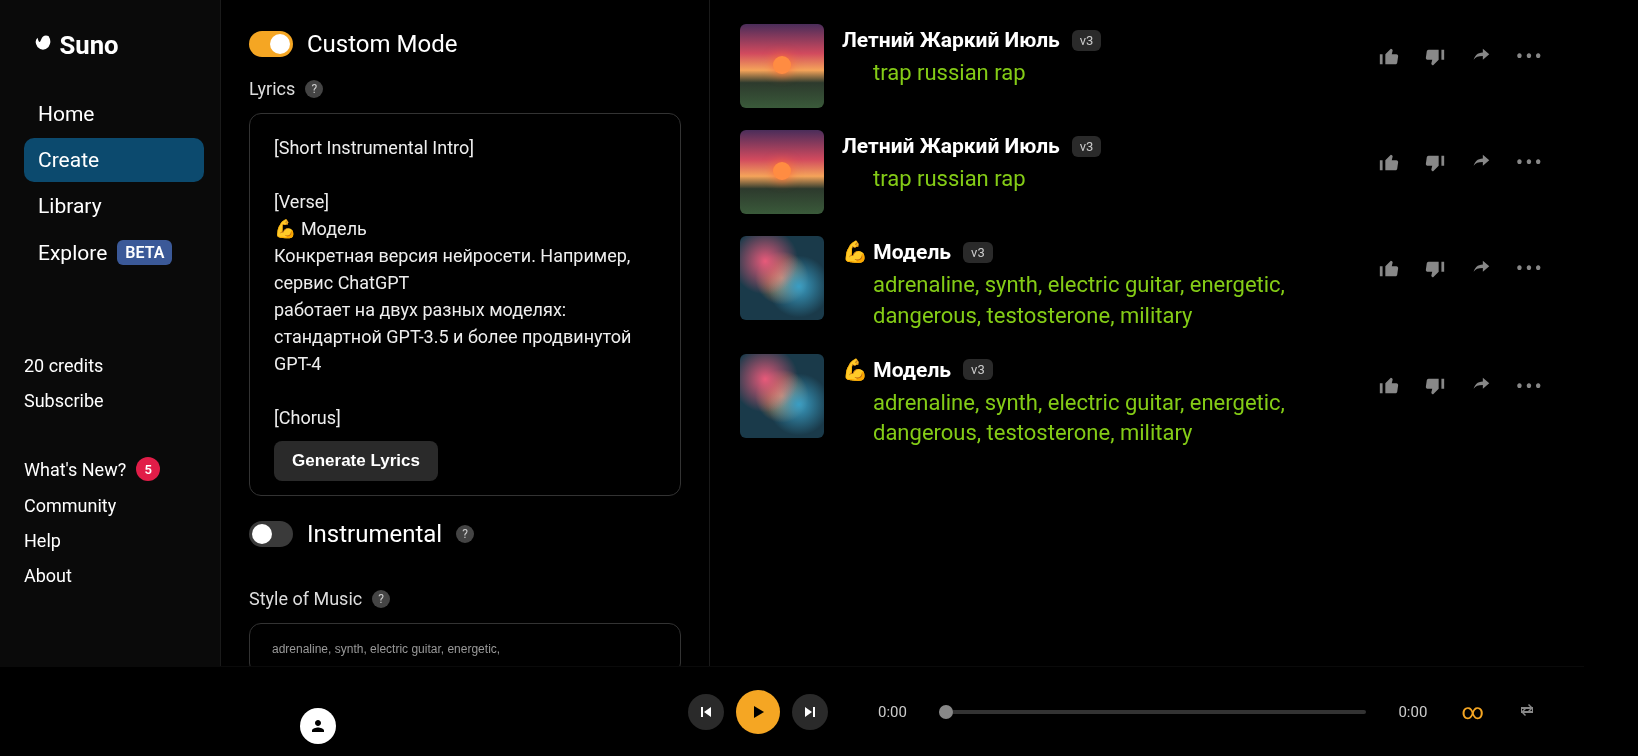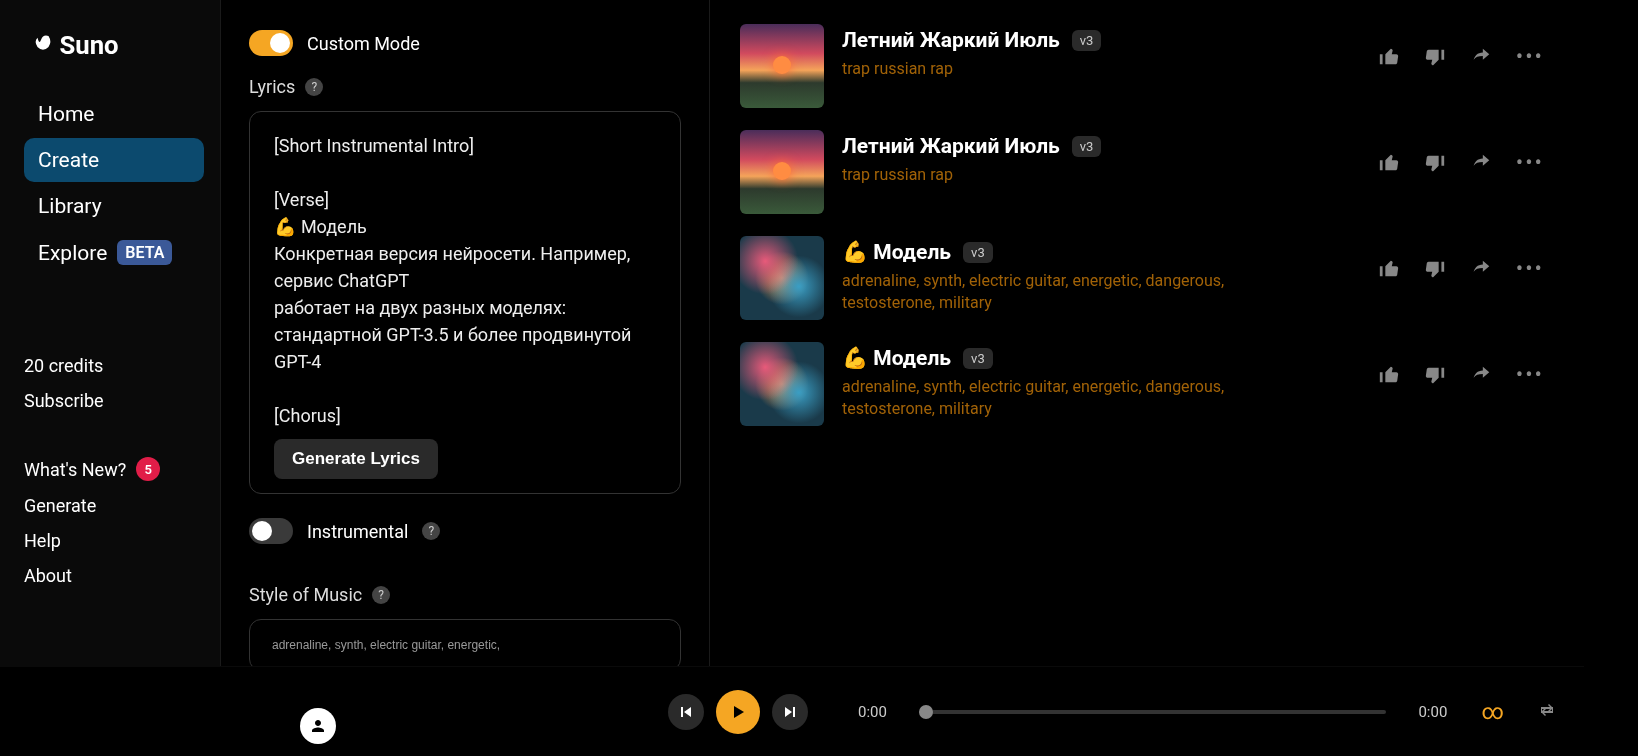--- a/index.html
+++ b/index.html
@@ -22,47 +22,47 @@
 
 
 .editor { width: 490px; background: #000; border-left: 1px solid #1a1a1a; border-right: 1px solid #1a1a1a; padding: 30px 28px 0 28px; overflow-y: auto; }
 .row { display: flex; align-items: center; gap: 14px; margin-bottom: 20px; }
 .toggle { width: 44px; height: 26px; border-radius: 13px; position: relative; cursor: pointer; flex-shrink:0; }
 .toggle.on { background: #f5a623; }
 .toggle.off { background: #3a3a3a; }
 .toggle-knob { width: 20px; height: 20px; background: #fff; border-radius: 50%; position: absolute; top: 3px; transition: left .15s; }
 .toggle.on .toggle-knob { left: 21px; }
 .toggle.off .toggle-knob { left: 3px; }
-.mode-label { font-size: 18px; }
+.mode-label { font-size: 24px; }
 .section-label { font-size: 18px; color: #ddd; display: flex; align-items: center; gap: 10px; margin-bottom: 14px; }
 .help-icon { width: 18px; height: 18px; border-radius: 50%; background: #444; color: #ccc; font-size: 12px; display: inline-flex; align-items: center; justify-content: center; cursor: pointer; }
 .lyrics-box { border: 1px solid #333; border-radius: 12px; padding: 20px 24px 14px 24px; margin-bottom: 24px; position: relative; }
 .lyrics-text { font-size: 18px; line-height: 1.5; color: #eee; white-space: pre-wrap; min-height: 250px; outline:none; }
 .gen-lyrics { background: #2a2a2a; border: none; color: #fff; font-size: 17px; font-weight: 600; padding: 10px 18px; border-radius: 8px; cursor: pointer; margin-top: 10px; }
 .style-input { border: 1px solid #333; border-radius: 12px; padding: 18px 22px; font-size: 12px; color: #999; width: 100%; background: transparent; margin-top: 0; }
 
 
 .tracks { flex: 1; background: #000; padding: 24px 40px 0 30px; overflow-y: auto; }
 .track { display: flex; align-items: flex-start; gap: 18px; margin-bottom: 22px; }
 .thumb { width: 84px; height: 84px; border-radius: 6px; flex-shrink: 0; }
 .thumb.sunset { background: linear-gradient(to bottom, #4a2d5a 0%, #d14a5e 35%, #f5a45a 55%, #2d3a2d 70%, #3a5a3a 100%); position: relative; }
 .thumb.sunset::after { content:''; position:absolute; top:38%; left:50%; width:18px; height:18px; background:#ff8c42; border-radius:50%; transform:translateX(-50%); box-shadow:0 0 12px #ff6b35; }
 .thumb.abstract { background: radial-gradient(circle at 30% 30%, #e85a7a, transparent 40%), radial-gradient(circle at 70% 60%, #3a9ec4, transparent 40%), radial-gradient(circle at 50% 50%, #f5a45a, transparent 45%), #1a3a4a; }
 .track-info { flex: 1; padding-top: 4px; }
 .track-title-row { display: flex; align-items: center; gap: 12px; margin-bottom: 6px; }
 .track-title { font-size: 21px; font-weight: 700; }
 .version-badge { background: #2a2a2a; color: #ccc; font-size: 13px; padding: 3px 8px; border-radius: 6px; }
-.track-tags { font-size: 16px; color: #a16207; line-height: 1.4; max-width: 470px; }
+.track-tags { font-size: 22px; color: #84cc16; line-height: 1.4; max-width: 470px; margin-left: 31px; }
 .track-actions { display: flex; align-items: center; gap: 24px; padding-top: 20px; }
 .action-icon { color: #888; cursor: pointer; display:flex; align-items:center; }
 .action-icon svg { width: 22px; height: 22px; fill: #888; }
 .more-dots { font-size: 22px; letter-spacing: 2px; color:#888; cursor:pointer; }
 
 
-.player { height: 90px; background: #000; border-top: 1px solid #0a0a0a; display: flex; align-items: center; padding: 0 28px; gap: 20px; }
+.player { height: 90px; background: #000; border-top: 1px solid #0a0a0a; display: flex; align-items: center; padding: 0 48px; gap: 20px; }
 .player-spacer1 { flex: 0 0 620px; }
 .controls { display: flex; align-items: center; gap: 12px; }
 .ctrl-btn { width: 36px; height: 36px; border-radius: 50%; background: #2a2a2a; display: flex; align-items: center; justify-content: center; cursor: pointer; }
 .ctrl-btn.play { width: 44px; height: 44px; background: #f5a623; }
 .ctrl-btn svg { fill: #fff; }
 .ctrl-btn.play svg { fill: #000; }
 .time { font-size: 15px; color: #ccc; margin-left: 30px; }
 .progress { flex: 1; height: 4px; background: #333; border-radius: 2px; position: relative; margin: 0 12px; cursor:pointer; }
 .progress-thumb { width: 14px; height: 14px; background: #888; border-radius: 50%; position: absolute; left: 0; top: -5px; }
 .loop-icon { color: #f5a623; font-size: 22px; cursor: pointer; margin-left: 14px; }
@@ -97,21 +97,21 @@
         </div>
       </div>
       <div class="sidebar-bottom">
         <div class="sb-item">20 credits</div>
         <div class="sb-item">Subscribe</div>
         <div style="height:18px"></div>
         <div class="sb-item">
           <span>What's New?</span>
           <span class="badge-count">5</span>
         </div>
-        <div class="sb-item">Generate</div>
+        <div class="sb-item">Community</div>
         <div class="sb-item">Help</div>
         <div class="sb-item">About</div>
       </div>
     </div>
 
     <div class="editor">
       <div class="row">
         <div class="toggle on">
             <div class="toggle-knob"></div>
           </div>

